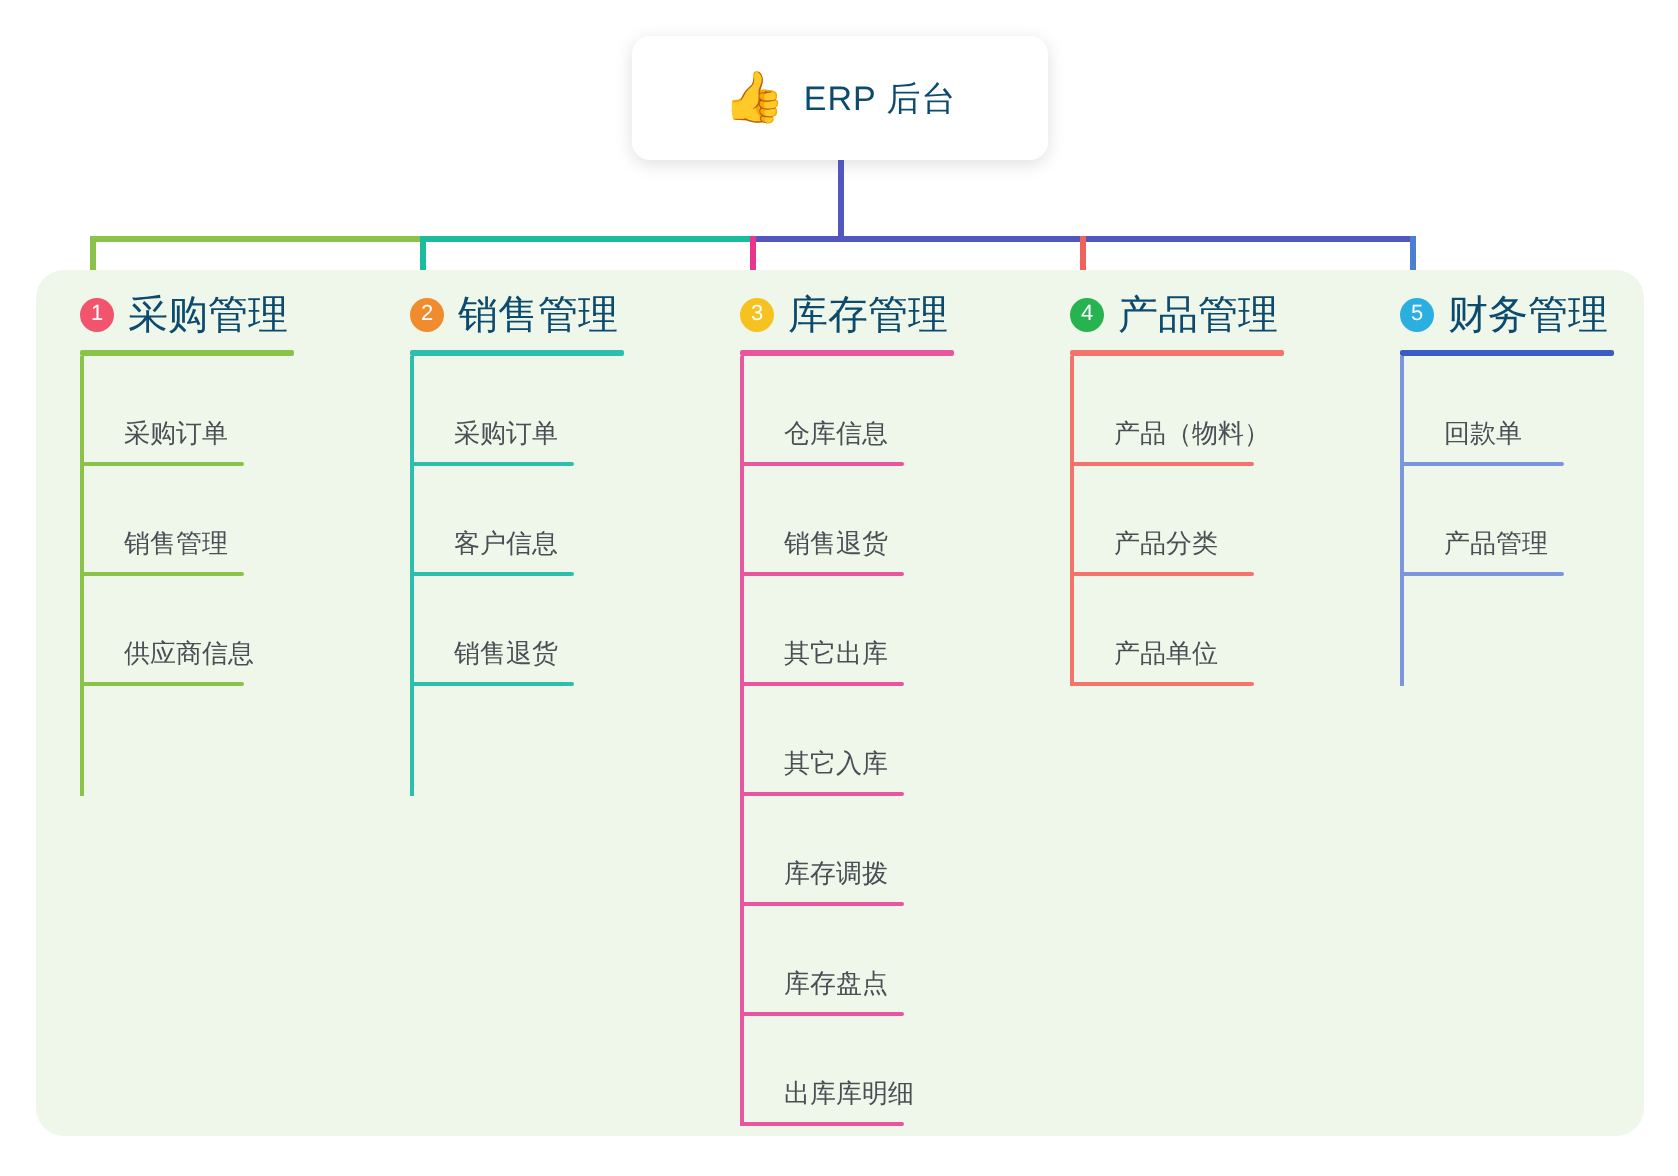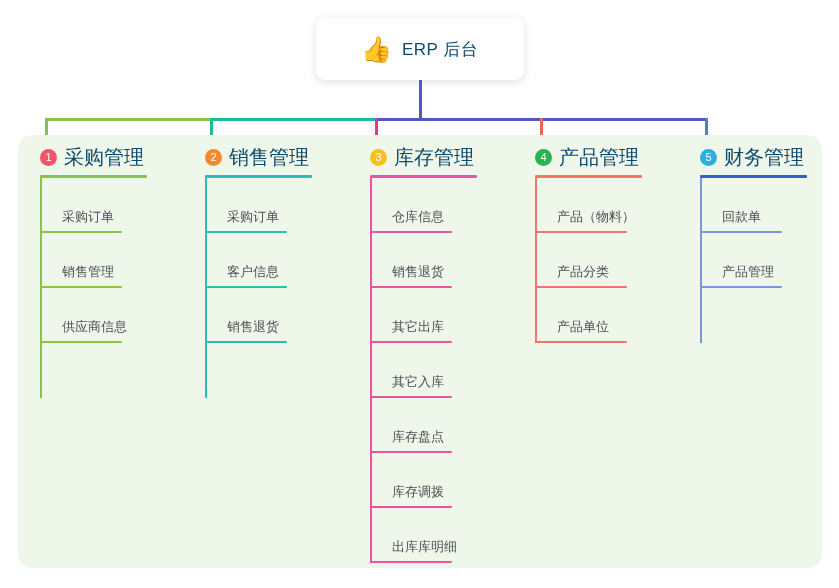--- a/index.html
+++ b/index.html
@@ -207,25 +207,25 @@
         </div>
         <div class="leaf">
           <span class="leaf-label">其它出库</span>
           <div class="leaf-rule" style="width: 82px; background: rgb(232, 86, 159);"></div>
         </div>
         <div class="leaf">
           <span class="leaf-label">其它入库</span>
           <div class="leaf-rule" style="width: 82px; background: rgb(232, 86, 159);"></div>
         </div>
         <div class="leaf">
+          <span class="leaf-label">库存调拨</span>
+          <div class="leaf-rule" style="width: 82px; background: rgb(232, 86, 159);"></div>
+        </div>
+        <div class="leaf">
           <span class="leaf-label">库存盘点</span>
-          <div class="leaf-rule" style="width: 82px; background: rgb(232, 86, 159);"></div>
-        </div>
-        <div class="leaf">
-          <span class="leaf-label">库存调拨</span>
           <div class="leaf-rule" style="width: 82px; background: rgb(232, 86, 159);"></div>
         </div>
         <div class="leaf">
           <span class="leaf-label">出库库明细</span>
           <div class="leaf-rule" style="width: 82px; background: rgb(232, 86, 159);"></div>
         </div>
       </div>
     </div>
     <div class="branch" style="left: 535px;">
       <div class="branch-header">

